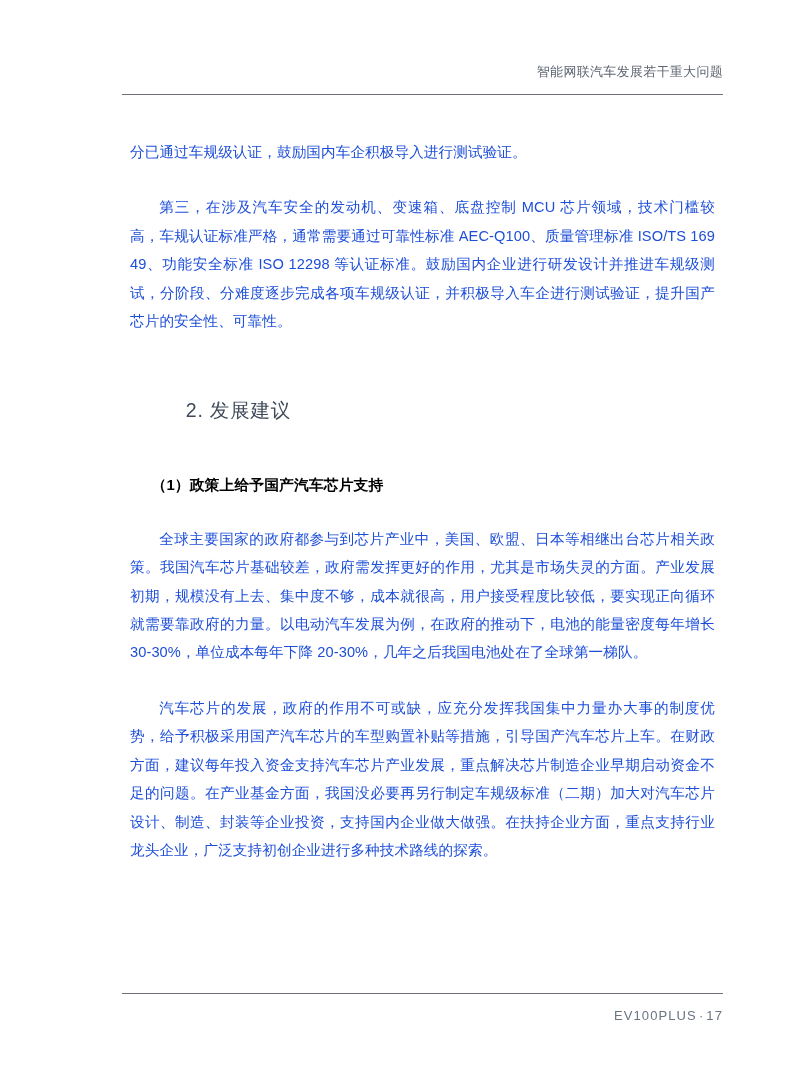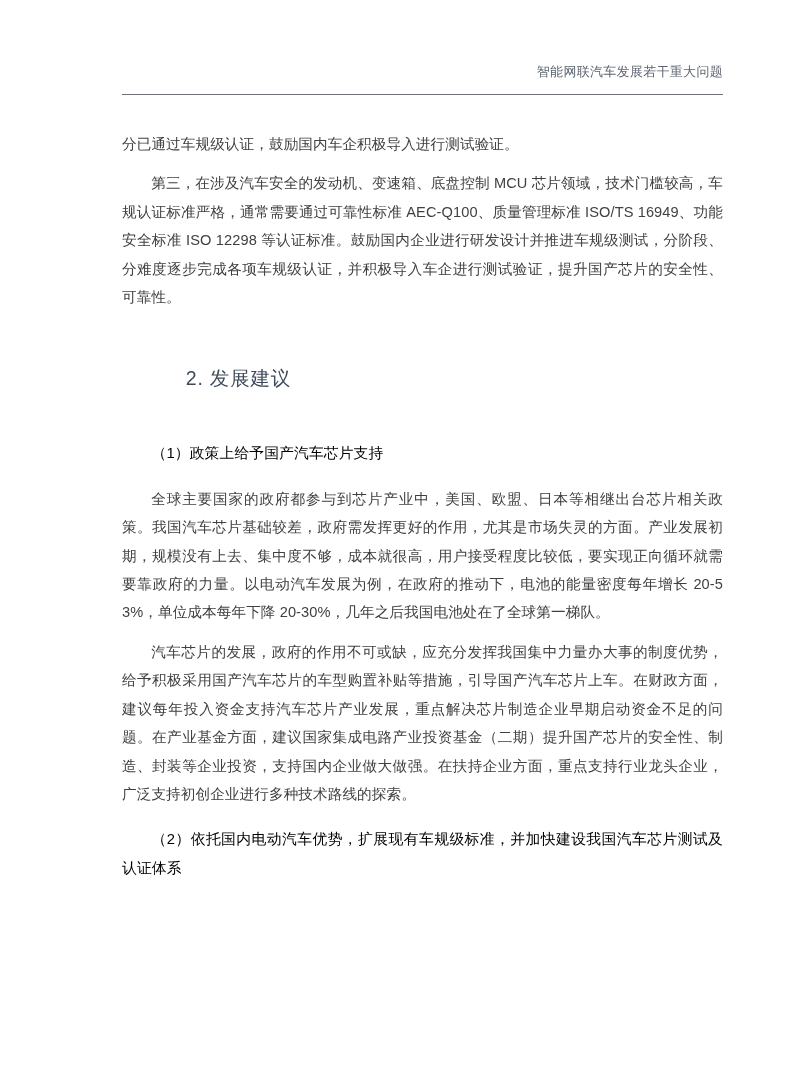--- a/index.html
+++ b/index.html
@@ -51,24 +51,24 @@
 
   
   .content {
     position: absolute;
     left: 122px;
     top: 130px;
     width: 601px;
   }
 
   p.body-text {
-    margin: 0;
+    margin: 8px;
     font-size: 14.6px;
     line-height: 28.4px;
-    color: #404040;
+    color: #1d4ed8;
     text-align: justify;
     text-justify: inter-ideograph;
     letter-spacing: 0.1px;
     word-break: break-all;
   }
   p.indent {
     text-indent: 2em;
   }
   .gap-sm { height: 11px; }
   .gap-md { height: 17px; }
@@ -84,21 +84,21 @@
     text-indent: 2.45em;
   }
   .h-gap-before { height: 36px; }
   .h-gap-after  { height: 30px; }
 
   
   p.sub-heading {
     margin: 0;
     font-size: 14.8px;
     line-height: 28.4px;
-    font-weight: normal;
+    font-weight: bold;
     color: #000000;
     text-align: justify;
     text-justify: inter-ideograph;
     word-break: break-all;
     letter-spacing: 0.1px;
   }
   p.sub-heading.indent { text-indent: 2em; }
 
   
   .footer {
@@ -150,29 +150,34 @@
     <div class="h-gap-before"></div>
 
     <h2 class="section-heading">2. 发展建议</h2>
 
     <div class="h-gap-after"></div>
 
     <p class="sub-heading indent">（1）政策上给予国产汽车芯片支持</p>
 
     <div class="gap-md"></div>
 
-    <p class="body-text indent">全球主要国家的政府都参与到芯片产业中，美国、欧盟、日本等相继出台芯片相关政策。我国汽车芯片基础较差，政府需发挥更好的作用，尤其是市场失灵的方面。产业发展初期，规模没有上去、集中度不够，成本就很高，用户接受程度比较低，要实现正向循环就需要靠政府的力量。以电动汽车发展为例，在政府的推动下，电池的能量密度每年增长 20-53%，单位成本每年下降 20-30%，几年之后我国电池处在了全球第一梯队。</p>
+    <p class="body-text indent">全球主要国家的政府都参与到芯片产业中，美国、欧盟、日本等相继出台芯片相关政策。我国汽车芯片基础较差，政府需发挥更好的作用，尤其是市场失灵的方面。产业发展初期，规模没有上去、集中度不够，成本就很高，用户接受程度比较低，要实现正向循环就需要靠政府的力量。以电动汽车发展为例，在政府的推动下，电池的能量密度每年增长 30-30%，单位成本每年下降 20-30%，几年之后我国电池处在了全球第一梯队。</p>
 
     <div class="gap-sm"></div>
 
-    <p class="body-text indent">汽车芯片的发展，政府的作用不可或缺，应充分发挥我国集中力量办大事的制度优势，给予积极采用国产汽车芯片的车型购置补贴等措施，引导国产汽车芯片上车。在财政方面，建议每年投入资金支持汽车芯片产业发展，重点解决芯片制造企业早期启动资金不足的问题。在产业基金方面，建议国家集成电路产业投资基金（二期）提升国产芯片的安全性、制造、封装等企业投资，支持国内企业做大做强。在扶持企业方面，重点支持行业龙头企业，广泛支持初创企业进行多种技术路线的探索。</p>
+    <p class="body-text indent">汽车芯片的发展，政府的作用不可或缺，应充分发挥我国集中力量办大事的制度优势，给予积极采用国产汽车芯片的车型购置补贴等措施，引导国产汽车芯片上车。在财政方面，建议每年投入资金支持汽车芯片产业发展，重点解决芯片制造企业早期启动资金不足的问题。在产业基金方面，我国没必要再另行制定车规级标准（二期）加大对汽车芯片设计、制造、封装等企业投资，支持国内企业做大做强。在扶持企业方面，重点支持行业龙头企业，广泛支持初创企业进行多种技术路线的探索。</p>
 
     <div class="gap-md"></div>
 
-    <p class="sub-heading indent">（2）依托国内电动汽车优势，扩展现有车规级标准，并加快建设我国汽车芯片测试及认证体系</p>
 
     <div class="gap-md"></div>
 
 
   </div>
 
+  <div class="footer">
+    <div class="footer-rule"></div>
+    <div class="footer-text">
+      <span class="footer-brand">EV100PLUS</span><span class="footer-sep">·</span><span class="footer-page">17</span>
+    </div>
+  </div>
 
 </div>
 
 </body></html>

